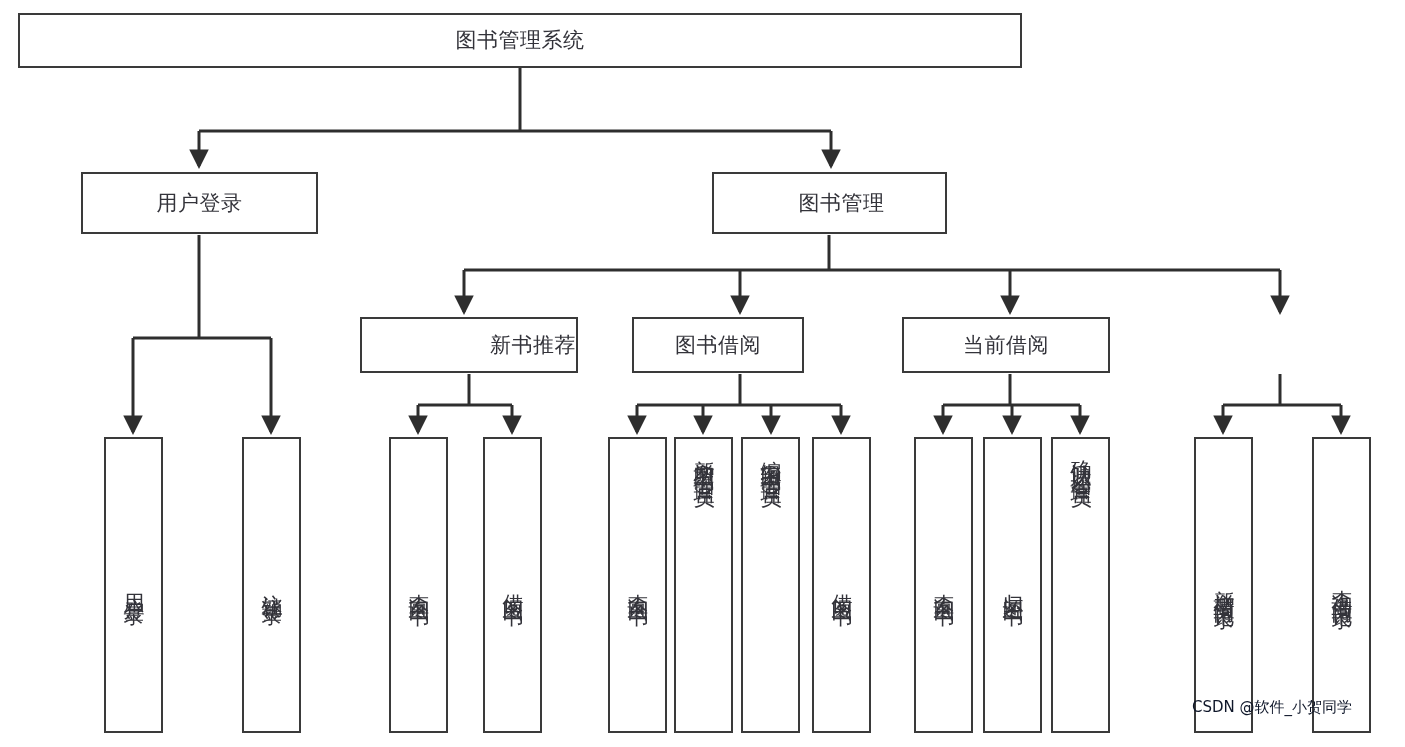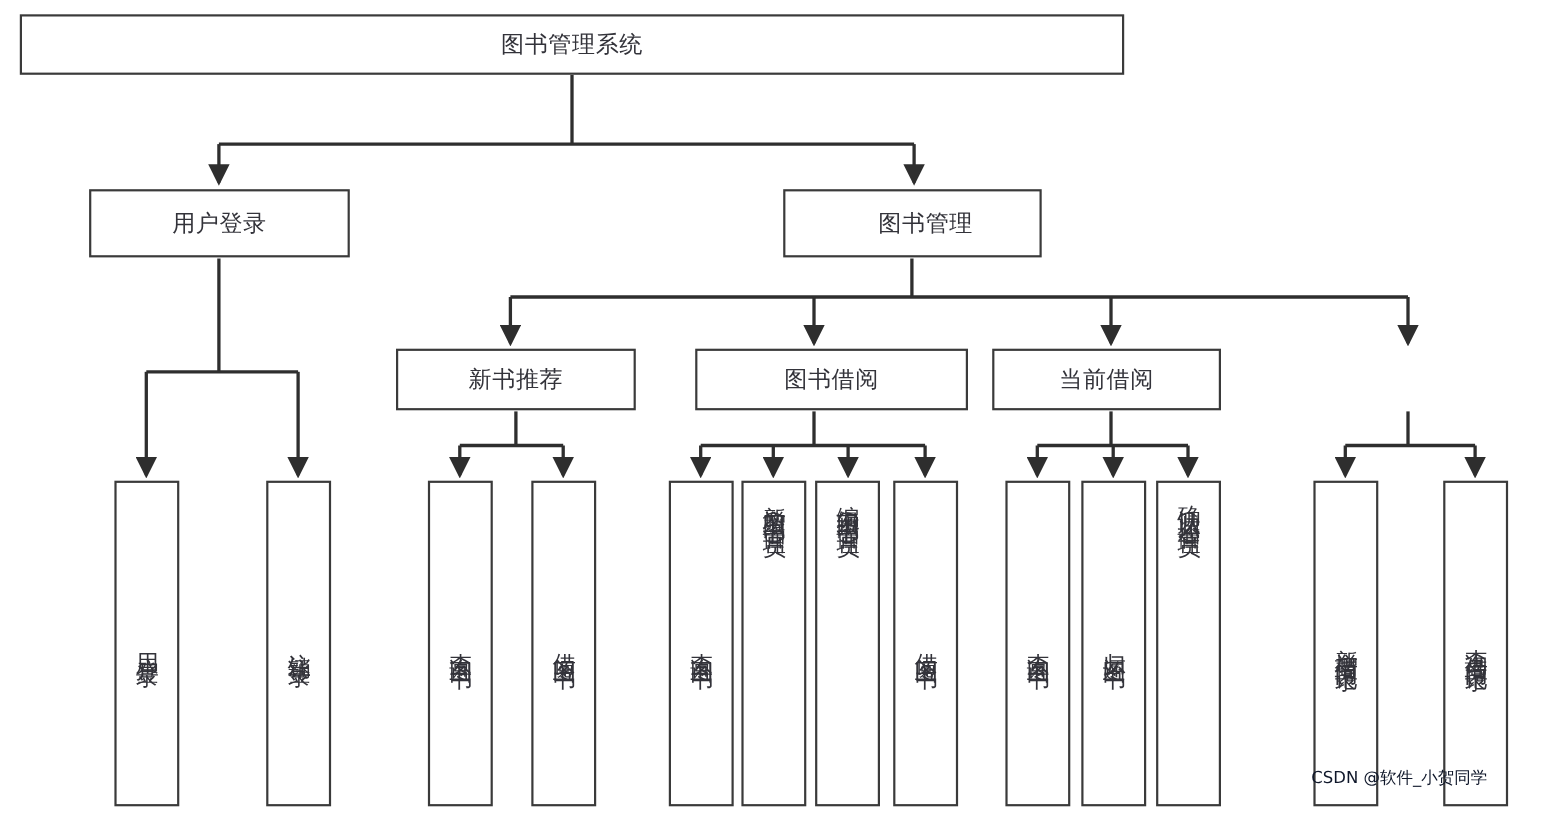--- a/index.html
+++ b/index.html
@@ -126,24 +126,24 @@
     <span class="node-label">图书管理系统</span>
   </div>
 
   <div class="node" style="left:81px; top:172px; width:237px; height:62px;">
     <span class="node-label">用户登录</span>
   </div>
   <div class="node" style="left:712px; top:172px; width:235px; height:62px;padding-left:24px;">
     <span class="node-label">图书管理</span>
   </div>
 
-  <div class="node" style="left:360px; top:317px; width:218px; height:56px;">
+  <div class="node" style="left:360px; top:317px; width:218px; height:56px;justify-content:flex-end;">
     <span class="node-label">新书推荐</span>
   </div>
-  <div class="node" style="left:632px; top:317px; width:248px; height:56px;">
+  <div class="node" style="left:632px; top:317px; width:172px; height:56px;">
     <span class="node-label">图书借阅</span>
   </div>
   <div class="node" style="left:902px; top:317px; width:208px; height:56px;">
     <span class="node-label">当前借阅</span>
   </div>
 
   <div class="node leaf center-v" style="left:104px; top:437px; width:59px; height:296px;">
     <span class="node-label">用户登录</span>
   </div>
   <div class="node leaf center-v" style="left:242px; top:437px; width:59px; height:296px;">

